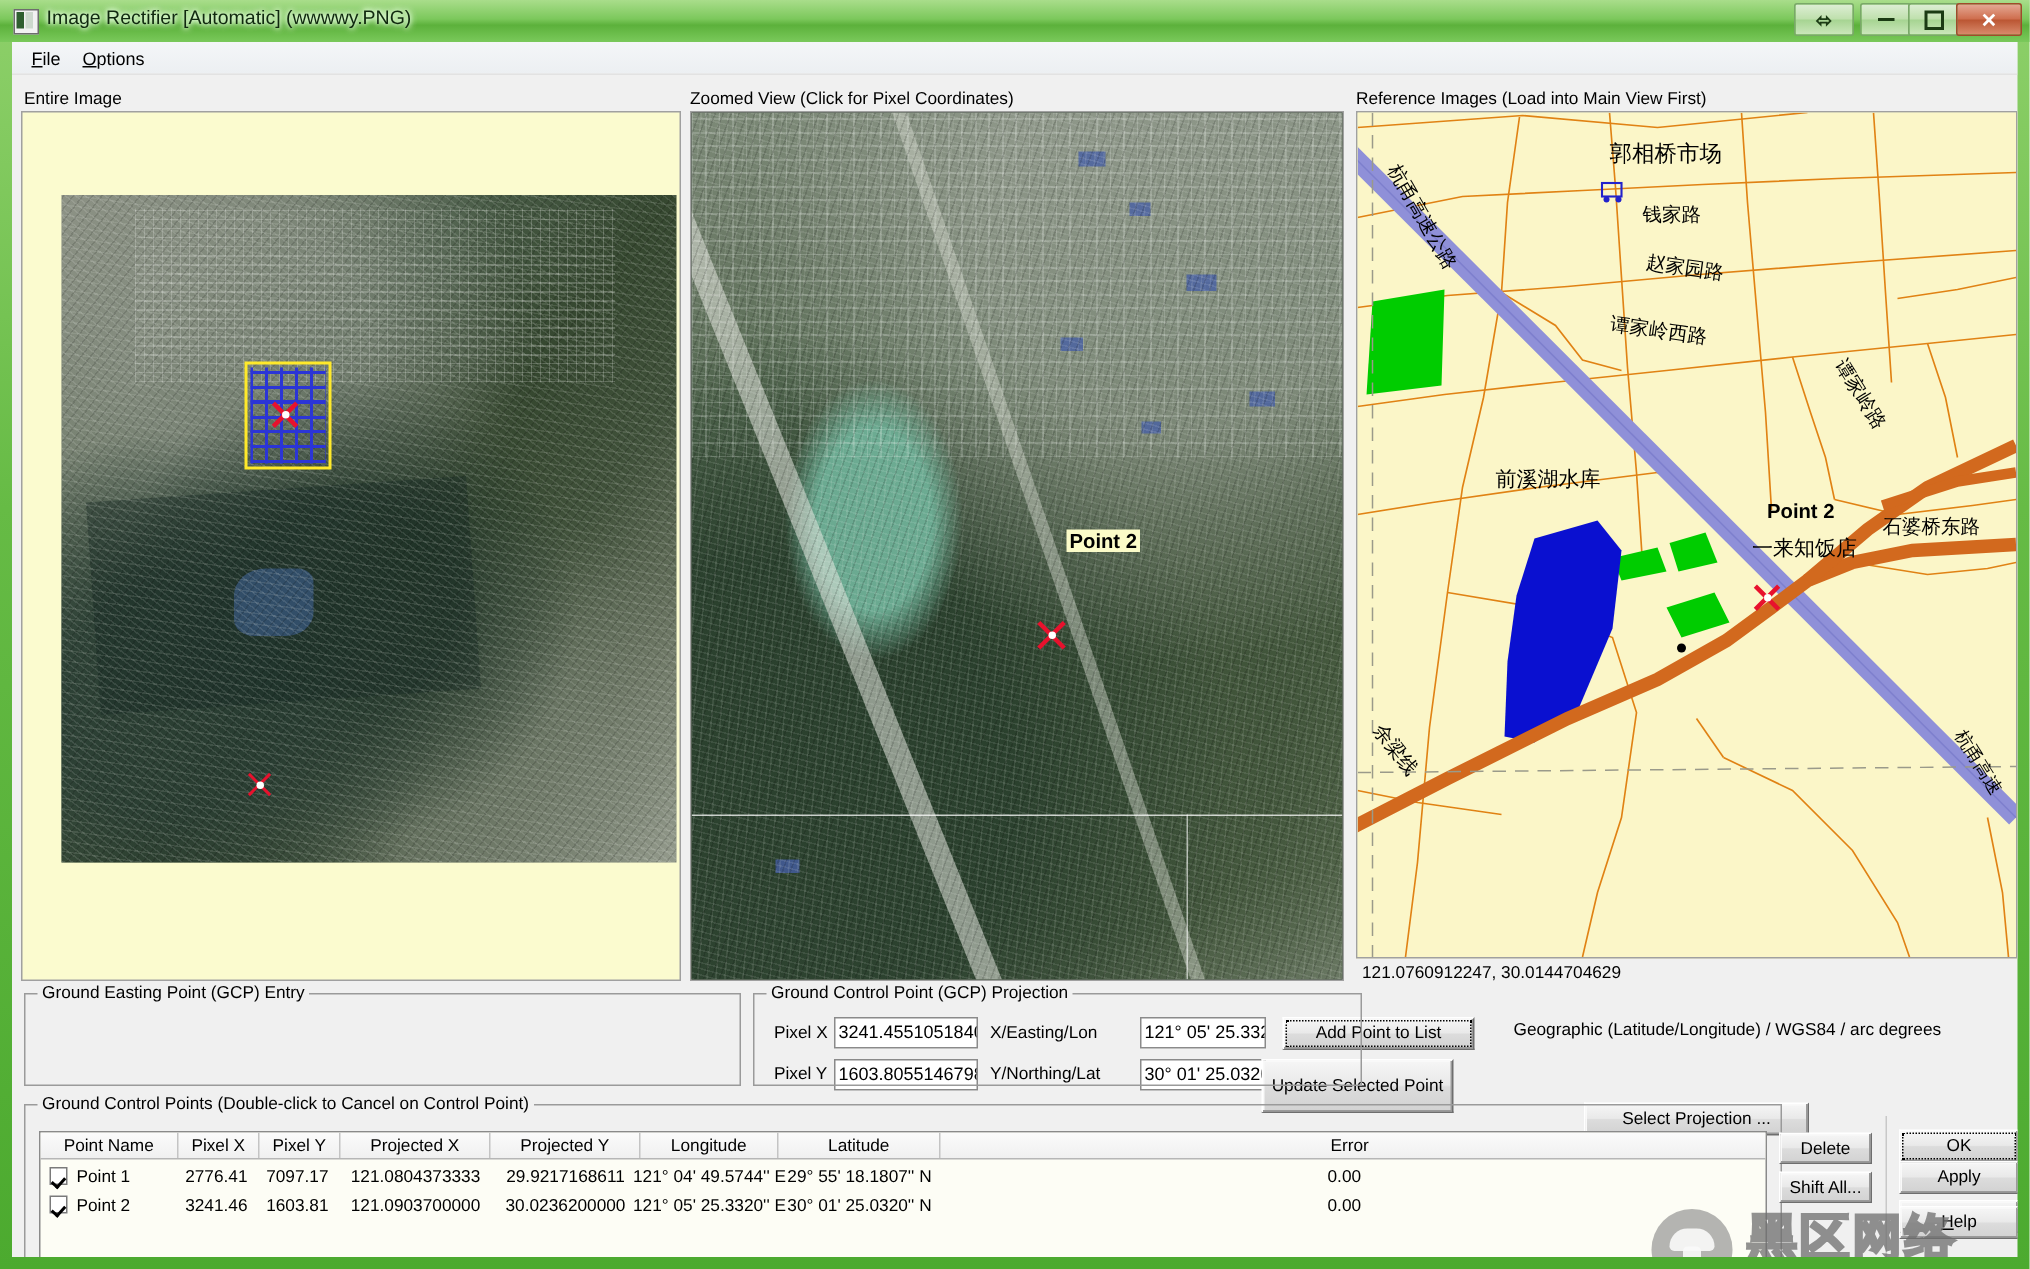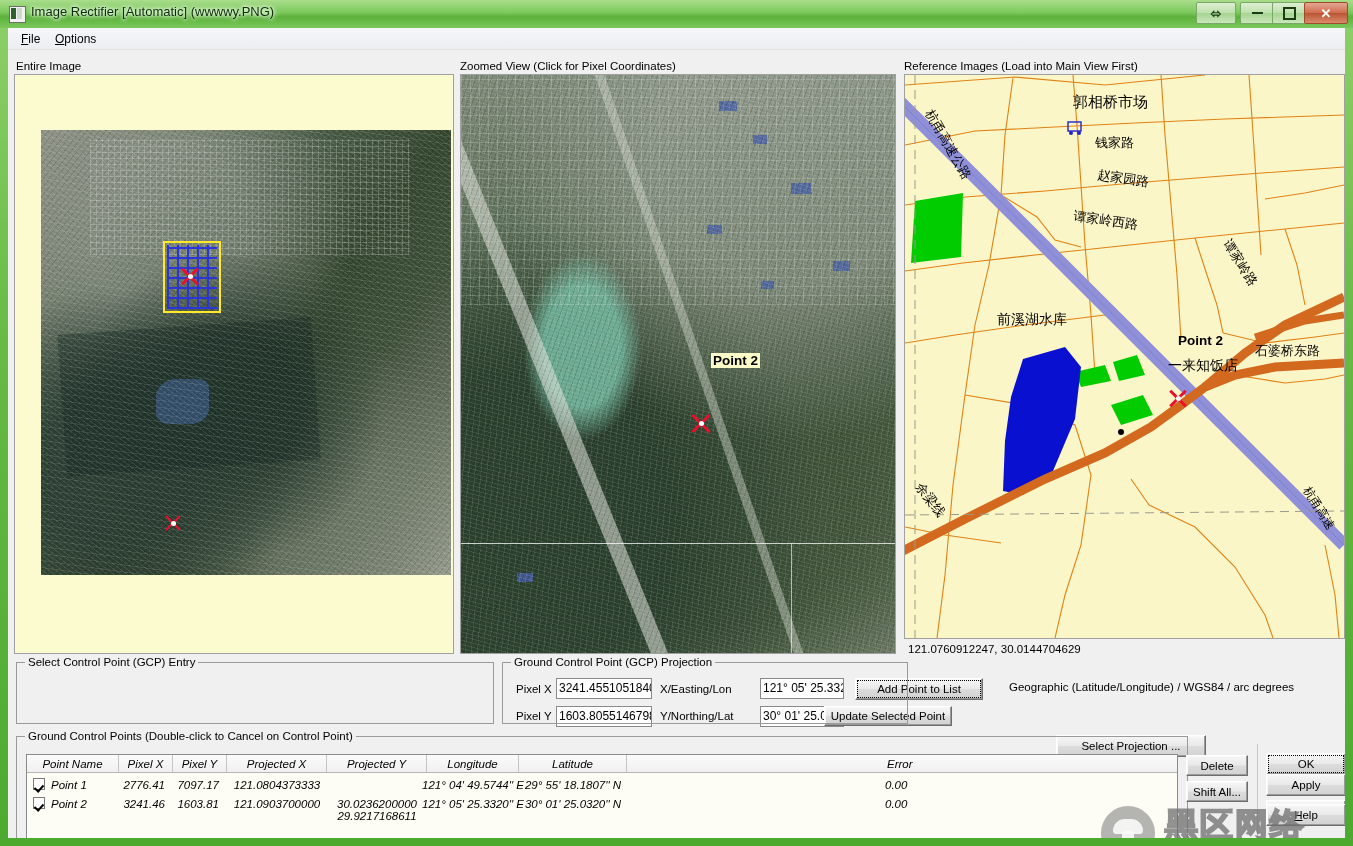--- a/index.html
+++ b/index.html
@@ -261,32 +261,32 @@
   
   #lbl-px   { left: 508px; top: 655px; }
   #fld-px   { left: 548px; top: 650px; width: 96px; height: 21px; }
   #lbl-xe   { left: 652px; top: 655px; }
   #fld-xe   { left: 752px; top: 650px; width: 84px; height: 21px; }
   #btn-add  { left: 847px; top: 650px; width: 128px; height: 22px; }
   #lbl-py   { left: 508px; top: 682px; }
   #fld-py   { left: 548px; top: 678px; width: 96px; height: 21px; }
   #lbl-yn   { left: 652px; top: 682px; }
   #fld-yn   { left: 752px; top: 678px; width: 84px; height: 21px; }
-  #btn-upd  { left: 816px; top: 678px; width: 128px; height: 20px; }
+  #btn-upd  { left: 833px; top: 678px; width: 128px; height: 36px; }
 
   #proj-text { left: 1001px; top: 653px; }
   #btn-selproj { left: 1048px; top: 707px; width: 150px; height: 22px; }
 
   
   #table-wrap {
     position: absolute; left: 18px; top: 726px;
     width: 1152px; height: 92px;
     background: #fdfdf5;
     border: 1px solid #8a8a8a;
-    box-sizing: border-box; overflow: hidden; font-style: italic;
+    box-sizing: border-box; overflow: hidden;
   }
   #table-head {
     position: absolute; left: 0; top: 0; width: 1150px; height: 17px;
     background: linear-gradient(180deg,#fbfbfb 0%,#f0f0f0 100%);
     border-bottom: 1px solid #b6b6b6;
   }
   .th {
     position: absolute; top: 0; height: 17px;
     font-size: 11.5px; color: #000;
     display: flex; align-items: center; justify-content: center;
@@ -516,21 +516,21 @@
           <span></span>
           <div class="hub"></div>
         </div>
         <div style="position:absolute;left:273px;top:258px;font-size:13.5px;font-weight:bold;color:#000;white-space:nowrap;">Point 2</div>
       </div>
     </div>
 
     <div id="ref-coords">121.0760912247, 30.0144704629</div>
 
     <div class="groupbox" id="gb-entry">
-      <div class="gb-title">Select Control Point (GCP) Entry</div>
+      <div class="gb-title">Ground Easting Point (GCP) Entry</div>
     </div>
     <div class="lbl" id="lbl-px">Pixel X</div>
     <div class="txtfield" id="fld-px">3241.45510518404</div>
     <div class="lbl" id="lbl-xe">X/Easting/Lon</div>
     <div class="txtfield" id="fld-xe">121° 05' 25.3320''</div>
     <div class="btn focus" id="btn-add">Add Point to List</div>
     <div class="lbl" id="lbl-py">Pixel Y</div>
     <div class="txtfield" id="fld-py">1603.80551467988</div>
     <div class="lbl" id="lbl-yn">Y/Northing/Lat</div>
     <div class="txtfield" id="fld-yn">30° 01' 25.0320''</div>
@@ -559,21 +559,21 @@
         </div>
       <div id="table-body">
           <div class="tr" style="top: 20px;">
             <div class="td" style="left: 0px; width: 92px; padding-left: 24px;">
               <span class="cbx"></span>
               <span>Point 1</span>
             </div>
             <div class="td r" style="left: 92px; width: 54px;">2776.41</div>
             <div class="td r" style="left: 146px; width: 54px;">7097.17</div>
             <div class="td c" style="left: 200px; width: 100px;">121.0804373333</div>
-            <div class="td c" style="left: 300px; width: 100px; margin-top: 31px;">29.9217168611</div>
+            <div class="td c" style="left: 300px; width: 100px;">29.9217168611</div>
             <div class="td c" style="left: 400px; width: 92px;">121° 04' 49.5744'' E</div>
             <div class="td c" style="left: 492px; width: 108px;">29° 55' 18.1807'' N</div>
             <div class="td" style="left: 600px; width: 560px; justify-content: flex-start; padding-left: 258px;">0.00</div>
           </div>
           <div class="tr" style="top: 39px;">
             <div class="td" style="left: 0px; width: 92px; padding-left: 24px;">
               <span class="cbx"></span>
               <span>Point 2</span>
             </div>
             <div class="td r" style="left: 92px; width: 54px;">3241.46</div>

